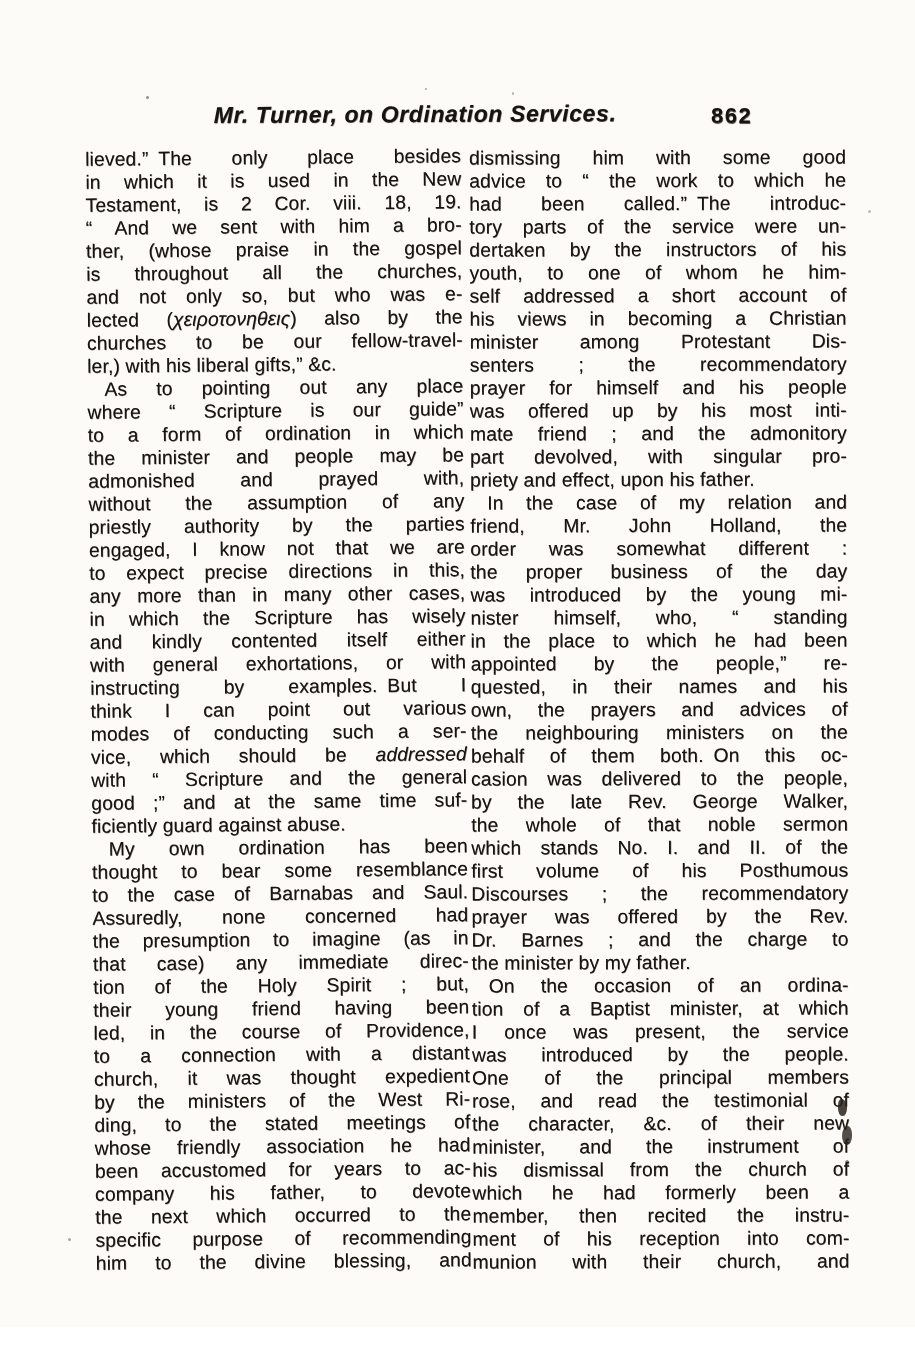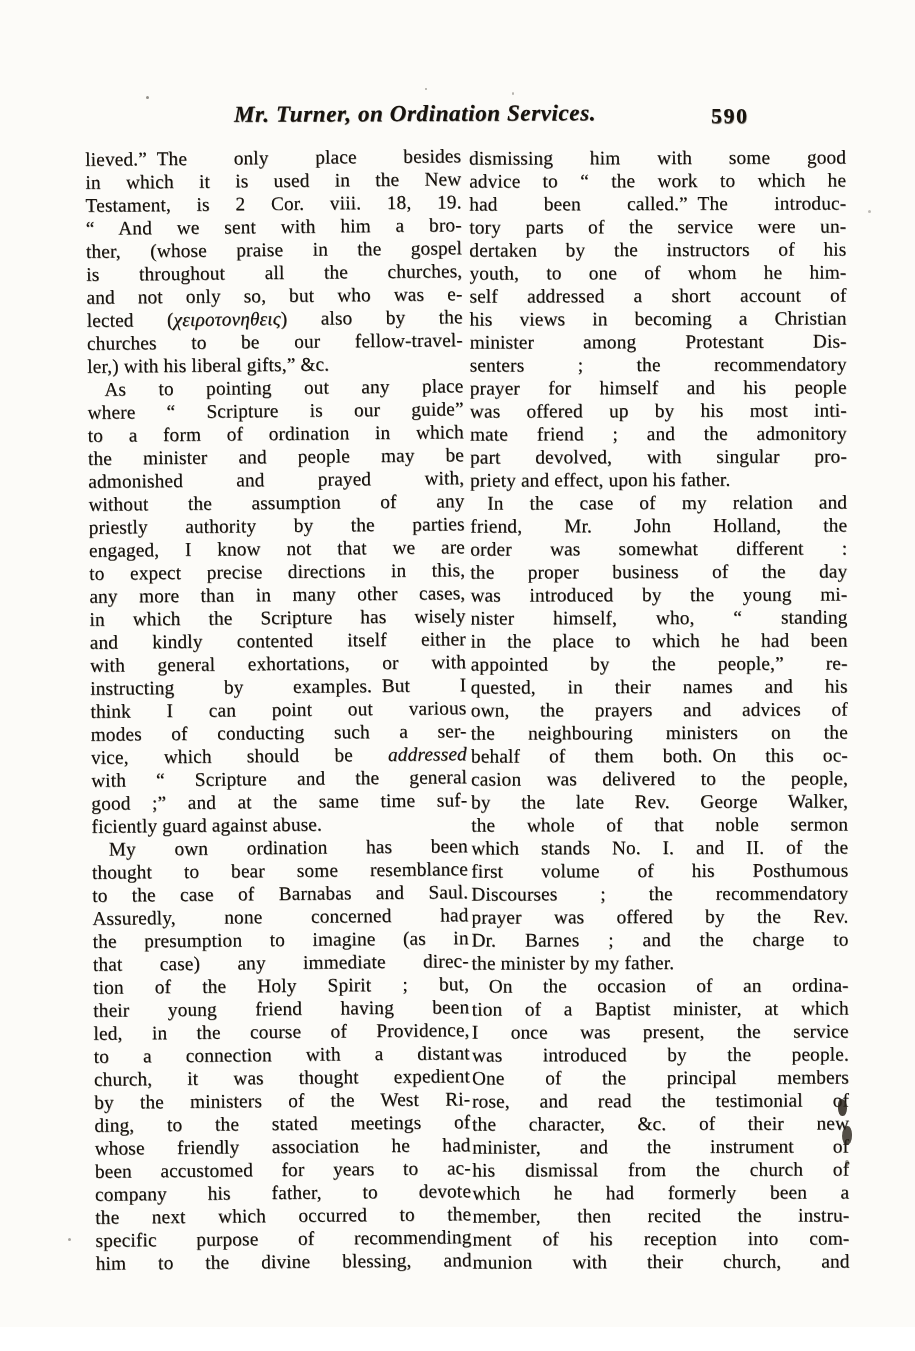--- a/index.html
+++ b/index.html
@@ -6,21 +6,21 @@
     margin: 0;
     padding: 0;
     background: #ffffff;
   }
   .page {
     position: relative;
     width: 915px;
     height: 1327px;
     background: var(--paper, #fcfbf8);
     overflow: hidden;
-    font-family: Liberation Serif, serif;
+    font-family: Liberation Sans, sans-serif;
     color: var(--ink, #17130e);
   }
   .header-title {
     position: absolute;
     left: 85px;
     top: 101px;
     width: 660px;
     text-align: center;
     font-size: 23px;
     font-style: italic;
@@ -78,21 +78,21 @@
   .sp5 { left: 845px; top: 1160px; width: 4px;  height: 6px;  opacity: .5; }
   .sp6 { left: 68px;  top: 1238px; width: 3px;  height: 3px;  opacity: .4; }
   .sp7 { left: 512px; top: 92px;  width: 2px;  height: 3px;  opacity: .35; }
   .sp8 { left: 868px; top: 210px; width: 3px;  height: 3px;  opacity: .3; }
 </style>
 </head>
 <body>
 
 <div class="page">
   <div class="header-title">Mr. Turner, on Ordination Services.</div>
-  <div class="page-number">590</div>
+  <div class="page-number">862</div>
 
   <div class="column column-left">
       <div class="line">lieved.” The only place besides</div>
       <div class="line">in which it is used in the New</div>
       <div class="line">Testament, is 2 Cor. viii. 18, 19.</div>
       <div class="line">“ And we sent with him a bro-</div>
       <div class="line">ther, (whose praise in the gospel</div>
       <div class="line">is throughout all the churches,</div>
       <div class="line">and not only so, but who was e-</div>
       <div class="line">lected (<i>χειροτονηθεις</i>) also by the</div>

